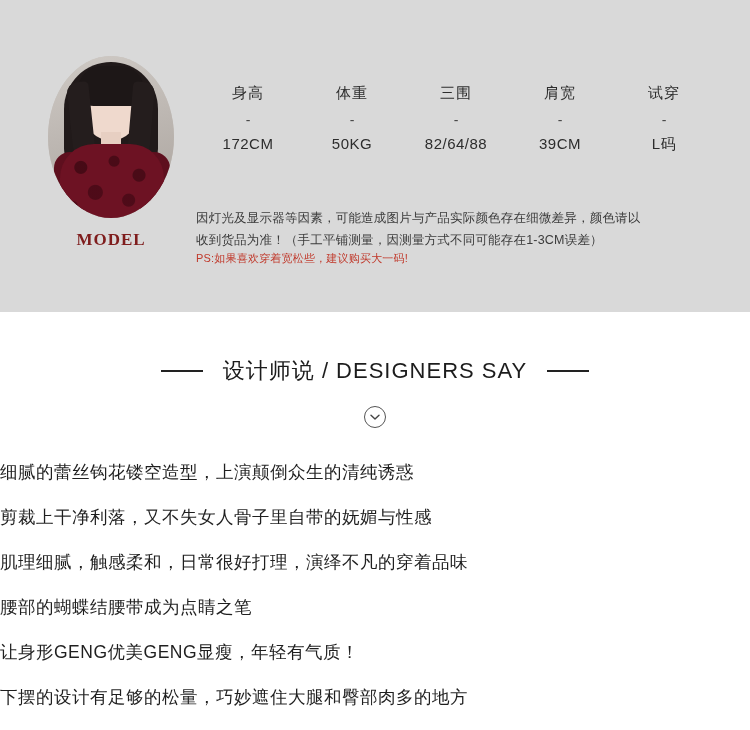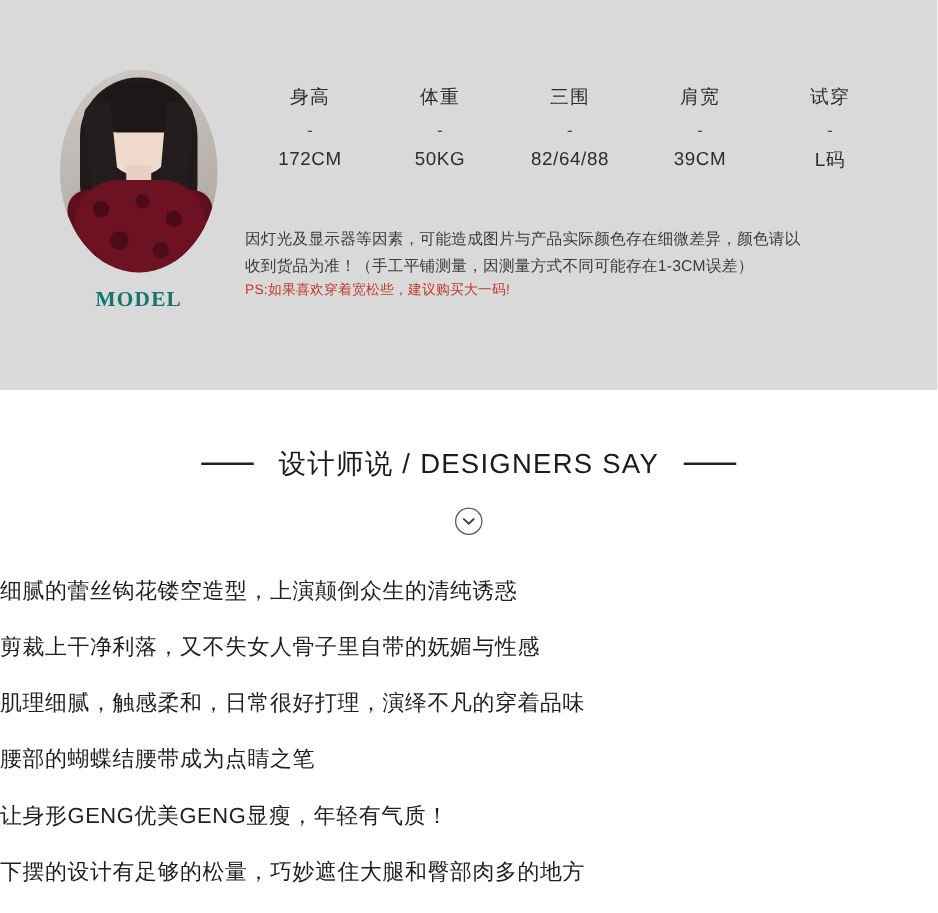--- a/index.html
+++ b/index.html
@@ -146,28 +146,28 @@
     height: 64px;
     background: #5e0f1e;
     border-radius: 6px 16px 10px 6px;
   }
   .model-label {
     margin-top: 12px;
     font-family: "Liberation Serif", serif;
     font-size: 17px;
     font-weight: 700;
     letter-spacing: 1px;
-    color: #0f766e;
+    color: #7f1d1d;
   }
 
   
   .spec-table {
     position: absolute;
     left: 196px;
-    top: 68px;
+    top: 84px;
     width: 520px;
     display: flex;
     justify-content: space-between;
   }
   .spec-col {
     flex: 1;
     text-align: center;
     color: #353535;
   }
   .spec-head {
@@ -182,21 +182,21 @@
   }
   .spec-val {
     font-size: 15px;
     color: #2d2d2d;
     letter-spacing: .5px;
   }
 
   .notes {
     position: absolute;
     left: 196px;
-    top: 180px;
+    top: 207px;
     width: 528px;
   }
   .note-line {
     font-size: 12.5px;
     color: #3b3b3b;
     line-height: 22px;
     letter-spacing: .2px;
   }
   .note-ps {
     margin-top: 0;

